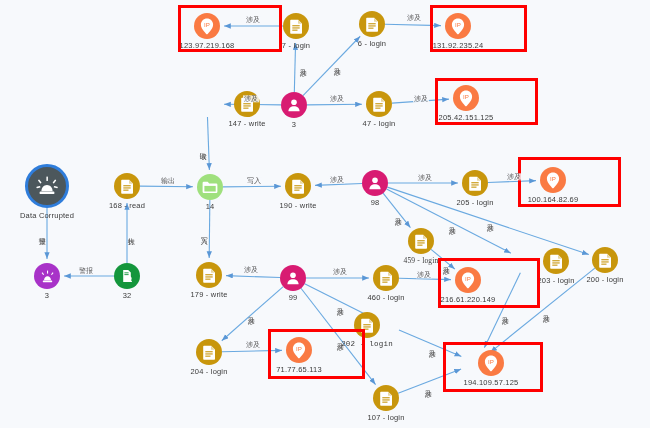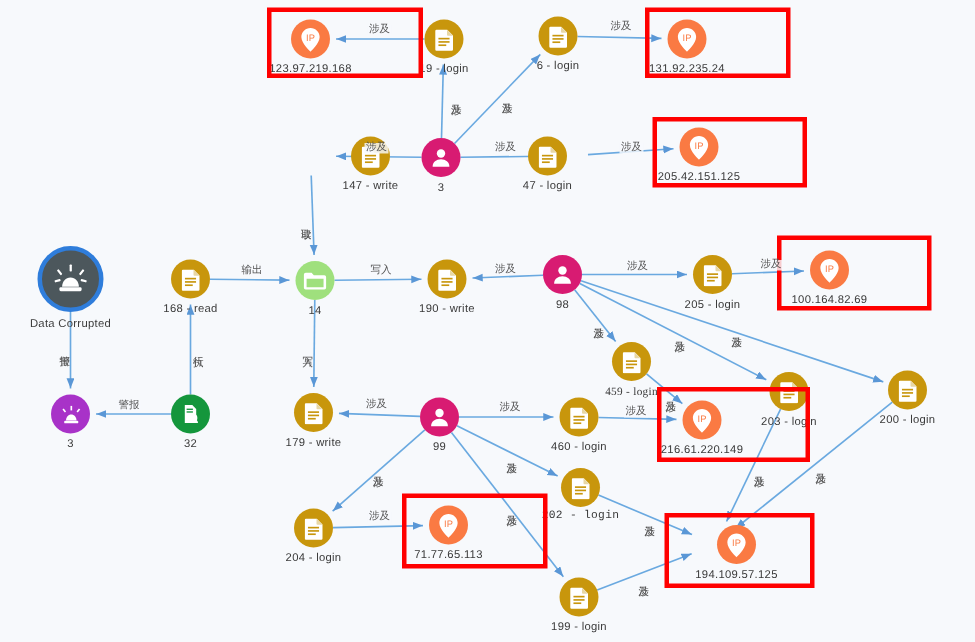--- a/index.html
+++ b/index.html
@@ -115,21 +115,21 @@
       <div class="node n-doc" style="left: 296px; top: 26px;">
         <div class="node-glyph">
           <svg class="icon" width="13" height="15" viewBox="0 0 13 15">
             <path d="M1 0.8h7.2L12 4.6V14a0.8 0.8 0 0 1-0.8 0.8H1A0.8 0.8 0 0 1 0.2 14V1.6A0.8 0.8 0 0 1 1 0.8z" fill="#fff"></path>
             <path d="M8 0.8 L12 4.8 H8.6 A0.6 0.6 0 0 1 8 4.2 z" fill="#e8d7a4"></path>
             <rect x="2.3" y="6.2" width="7.4" height="1.1" fill="#c8960c"></rect>
             <rect x="2.3" y="8.4" width="7.4" height="1.1" fill="#c8960c"></rect>
             <rect x="2.3" y="10.6" width="5.2" height="1.1" fill="#c8960c"></rect>
           </svg>
         </div>
-        <div class="node-label">19 - login</div>
+        <div class="node-label">7 - login</div>
       </div>
       <div class="node n-doc" style="left: 372px; top: 24px;">
         <div class="node-glyph">
           <svg class="icon" width="13" height="15" viewBox="0 0 13 15">
             <path d="M1 0.8h7.2L12 4.6V14a0.8 0.8 0 0 1-0.8 0.8H1A0.8 0.8 0 0 1 0.2 14V1.6A0.8 0.8 0 0 1 1 0.8z" fill="#fff"></path>
             <path d="M8 0.8 L12 4.8 H8.6 A0.6 0.6 0 0 1 8 4.2 z" fill="#e8d7a4"></path>
             <rect x="2.3" y="6.2" width="7.4" height="1.1" fill="#c8960c"></rect>
             <rect x="2.3" y="8.4" width="7.4" height="1.1" fill="#c8960c"></rect>
             <rect x="2.3" y="10.6" width="5.2" height="1.1" fill="#c8960c"></rect>
           </svg>
@@ -159,21 +159,21 @@
       </div>
       <div class="node n-user" style="left: 294px; top: 105px;">
         <div class="node-glyph">
           <svg class="icon" width="14" height="14" viewBox="0 0 14 14">
             <circle cx="7" cy="4.3" r="2.8" fill="#fff"></circle>
             <path d="M1.4 13.2c0-3.1 2.5-5 5.6-5s5.6 1.9 5.6 5z" fill="#fff"></path>
           </svg>
         </div>
         <div class="node-label">3</div>
       </div>
-      <div class="node n-doc" style="left: 365px; top: 104px;">
+      <div class="node n-doc" style="left: 379px; top: 104px;">
         <div class="node-glyph">
           <svg class="icon" width="13" height="15" viewBox="0 0 13 15">
             <path d="M1 0.8h7.2L12 4.6V14a0.8 0.8 0 0 1-0.8 0.8H1A0.8 0.8 0 0 1 0.2 14V1.6A0.8 0.8 0 0 1 1 0.8z" fill="#fff"></path>
             <path d="M8 0.8 L12 4.8 H8.6 A0.6 0.6 0 0 1 8 4.2 z" fill="#e8d7a4"></path>
             <rect x="2.3" y="6.2" width="7.4" height="1.1" fill="#c8960c"></rect>
             <rect x="2.3" y="8.4" width="7.4" height="1.1" fill="#c8960c"></rect>
             <rect x="2.3" y="10.6" width="5.2" height="1.1" fill="#c8960c"></rect>
           </svg>
         </div>
         <div class="node-label">47 - login</div>
@@ -335,21 +335,21 @@
       </div>
       <div class="node n-ip" style="left: 468px; top: 280px;">
         <div class="node-glyph">
           <svg class="icon" width="16" height="17" viewBox="0 0 16 17">
             <path d="M8 0.6c-3.4 0-6.1 2.7-6.1 6.1 0 4.4 6.1 9.8 6.1 9.8s6.1-5.4 6.1-9.8c0-3.4-2.7-6.1-6.1-6.1z" fill="#fff"></path>
             <text x="8" y="9.3" font-size="6.2" font-family="Liberation Sans, sans-serif" text-anchor="middle" fill="#fa7a43">IP</text>
           </svg>
         </div>
         <div class="node-label">216.61.220.149</div>
       </div>
-      <div class="node n-doc" style="left: 526px; top: 261px;">
+      <div class="node n-doc" style="left: 556px; top: 261px;">
         <div class="node-glyph">
           <svg class="icon" width="13" height="15" viewBox="0 0 13 15">
             <path d="M1 0.8h7.2L12 4.6V14a0.8 0.8 0 0 1-0.8 0.8H1A0.8 0.8 0 0 1 0.2 14V1.6A0.8 0.8 0 0 1 1 0.8z" fill="#fff"></path>
             <path d="M8 0.8 L12 4.8 H8.6 A0.6 0.6 0 0 1 8 4.2 z" fill="#e8d7a4"></path>
             <rect x="2.3" y="6.2" width="7.4" height="1.1" fill="#c8960c"></rect>
             <rect x="2.3" y="8.4" width="7.4" height="1.1" fill="#c8960c"></rect>
             <rect x="2.3" y="10.6" width="5.2" height="1.1" fill="#c8960c"></rect>
           </svg>
         </div>
         <div class="node-label">203 - login</div>
@@ -359,21 +359,21 @@
           <svg class="icon" width="13" height="15" viewBox="0 0 13 15">
             <path d="M1 0.8h7.2L12 4.6V14a0.8 0.8 0 0 1-0.8 0.8H1A0.8 0.8 0 0 1 0.2 14V1.6A0.8 0.8 0 0 1 1 0.8z" fill="#fff"></path>
             <path d="M8 0.8 L12 4.8 H8.6 A0.6 0.6 0 0 1 8 4.2 z" fill="#e8d7a4"></path>
             <rect x="2.3" y="6.2" width="7.4" height="1.1" fill="#c8960c"></rect>
             <rect x="2.3" y="8.4" width="7.4" height="1.1" fill="#c8960c"></rect>
             <rect x="2.3" y="10.6" width="5.2" height="1.1" fill="#c8960c"></rect>
           </svg>
         </div>
         <div class="node-label">200 - login</div>
       </div>
-      <div class="node n-doc" style="left: 387px; top: 325px; font-family: Liberation Mono, monospace;">
+      <div class="node n-doc" style="left: 367px; top: 325px; font-family: Liberation Mono, monospace;">
         <div class="node-glyph">
           <svg class="icon" width="13" height="15" viewBox="0 0 13 15">
             <path d="M1 0.8h7.2L12 4.6V14a0.8 0.8 0 0 1-0.8 0.8H1A0.8 0.8 0 0 1 0.2 14V1.6A0.8 0.8 0 0 1 1 0.8z" fill="#fff"></path>
             <path d="M8 0.8 L12 4.8 H8.6 A0.6 0.6 0 0 1 8 4.2 z" fill="#e8d7a4"></path>
             <rect x="2.3" y="6.2" width="7.4" height="1.1" fill="#c8960c"></rect>
             <rect x="2.3" y="8.4" width="7.4" height="1.1" fill="#c8960c"></rect>
             <rect x="2.3" y="10.6" width="5.2" height="1.1" fill="#c8960c"></rect>
           </svg>
         </div>
         <div class="node-label">202 - login</div>
@@ -402,21 +402,21 @@
       <div class="node n-doc" style="left: 386px; top: 398px;">
         <div class="node-glyph">
           <svg class="icon" width="13" height="15" viewBox="0 0 13 15">
             <path d="M1 0.8h7.2L12 4.6V14a0.8 0.8 0 0 1-0.8 0.8H1A0.8 0.8 0 0 1 0.2 14V1.6A0.8 0.8 0 0 1 1 0.8z" fill="#fff"></path>
             <path d="M8 0.8 L12 4.8 H8.6 A0.6 0.6 0 0 1 8 4.2 z" fill="#e8d7a4"></path>
             <rect x="2.3" y="6.2" width="7.4" height="1.1" fill="#c8960c"></rect>
             <rect x="2.3" y="8.4" width="7.4" height="1.1" fill="#c8960c"></rect>
             <rect x="2.3" y="10.6" width="5.2" height="1.1" fill="#c8960c"></rect>
           </svg>
         </div>
-        <div class="node-label">199 - login</div>
+        <div class="node-label">107 - login</div>
       </div>
       <div class="node n-ip" style="left: 491px; top: 363px;">
         <div class="node-glyph">
           <svg class="icon" width="16" height="17" viewBox="0 0 16 17">
             <path d="M8 0.6c-3.4 0-6.1 2.7-6.1 6.1 0 4.4 6.1 9.8 6.1 9.8s6.1-5.4 6.1-9.8c0-3.4-2.7-6.1-6.1-6.1z" fill="#fff"></path>
             <text x="8" y="9.3" font-size="6.2" font-family="Liberation Sans, sans-serif" text-anchor="middle" fill="#fa7a43">IP</text>
           </svg>
         </div>
         <div class="node-label">194.109.57.125</div>
       </div>

